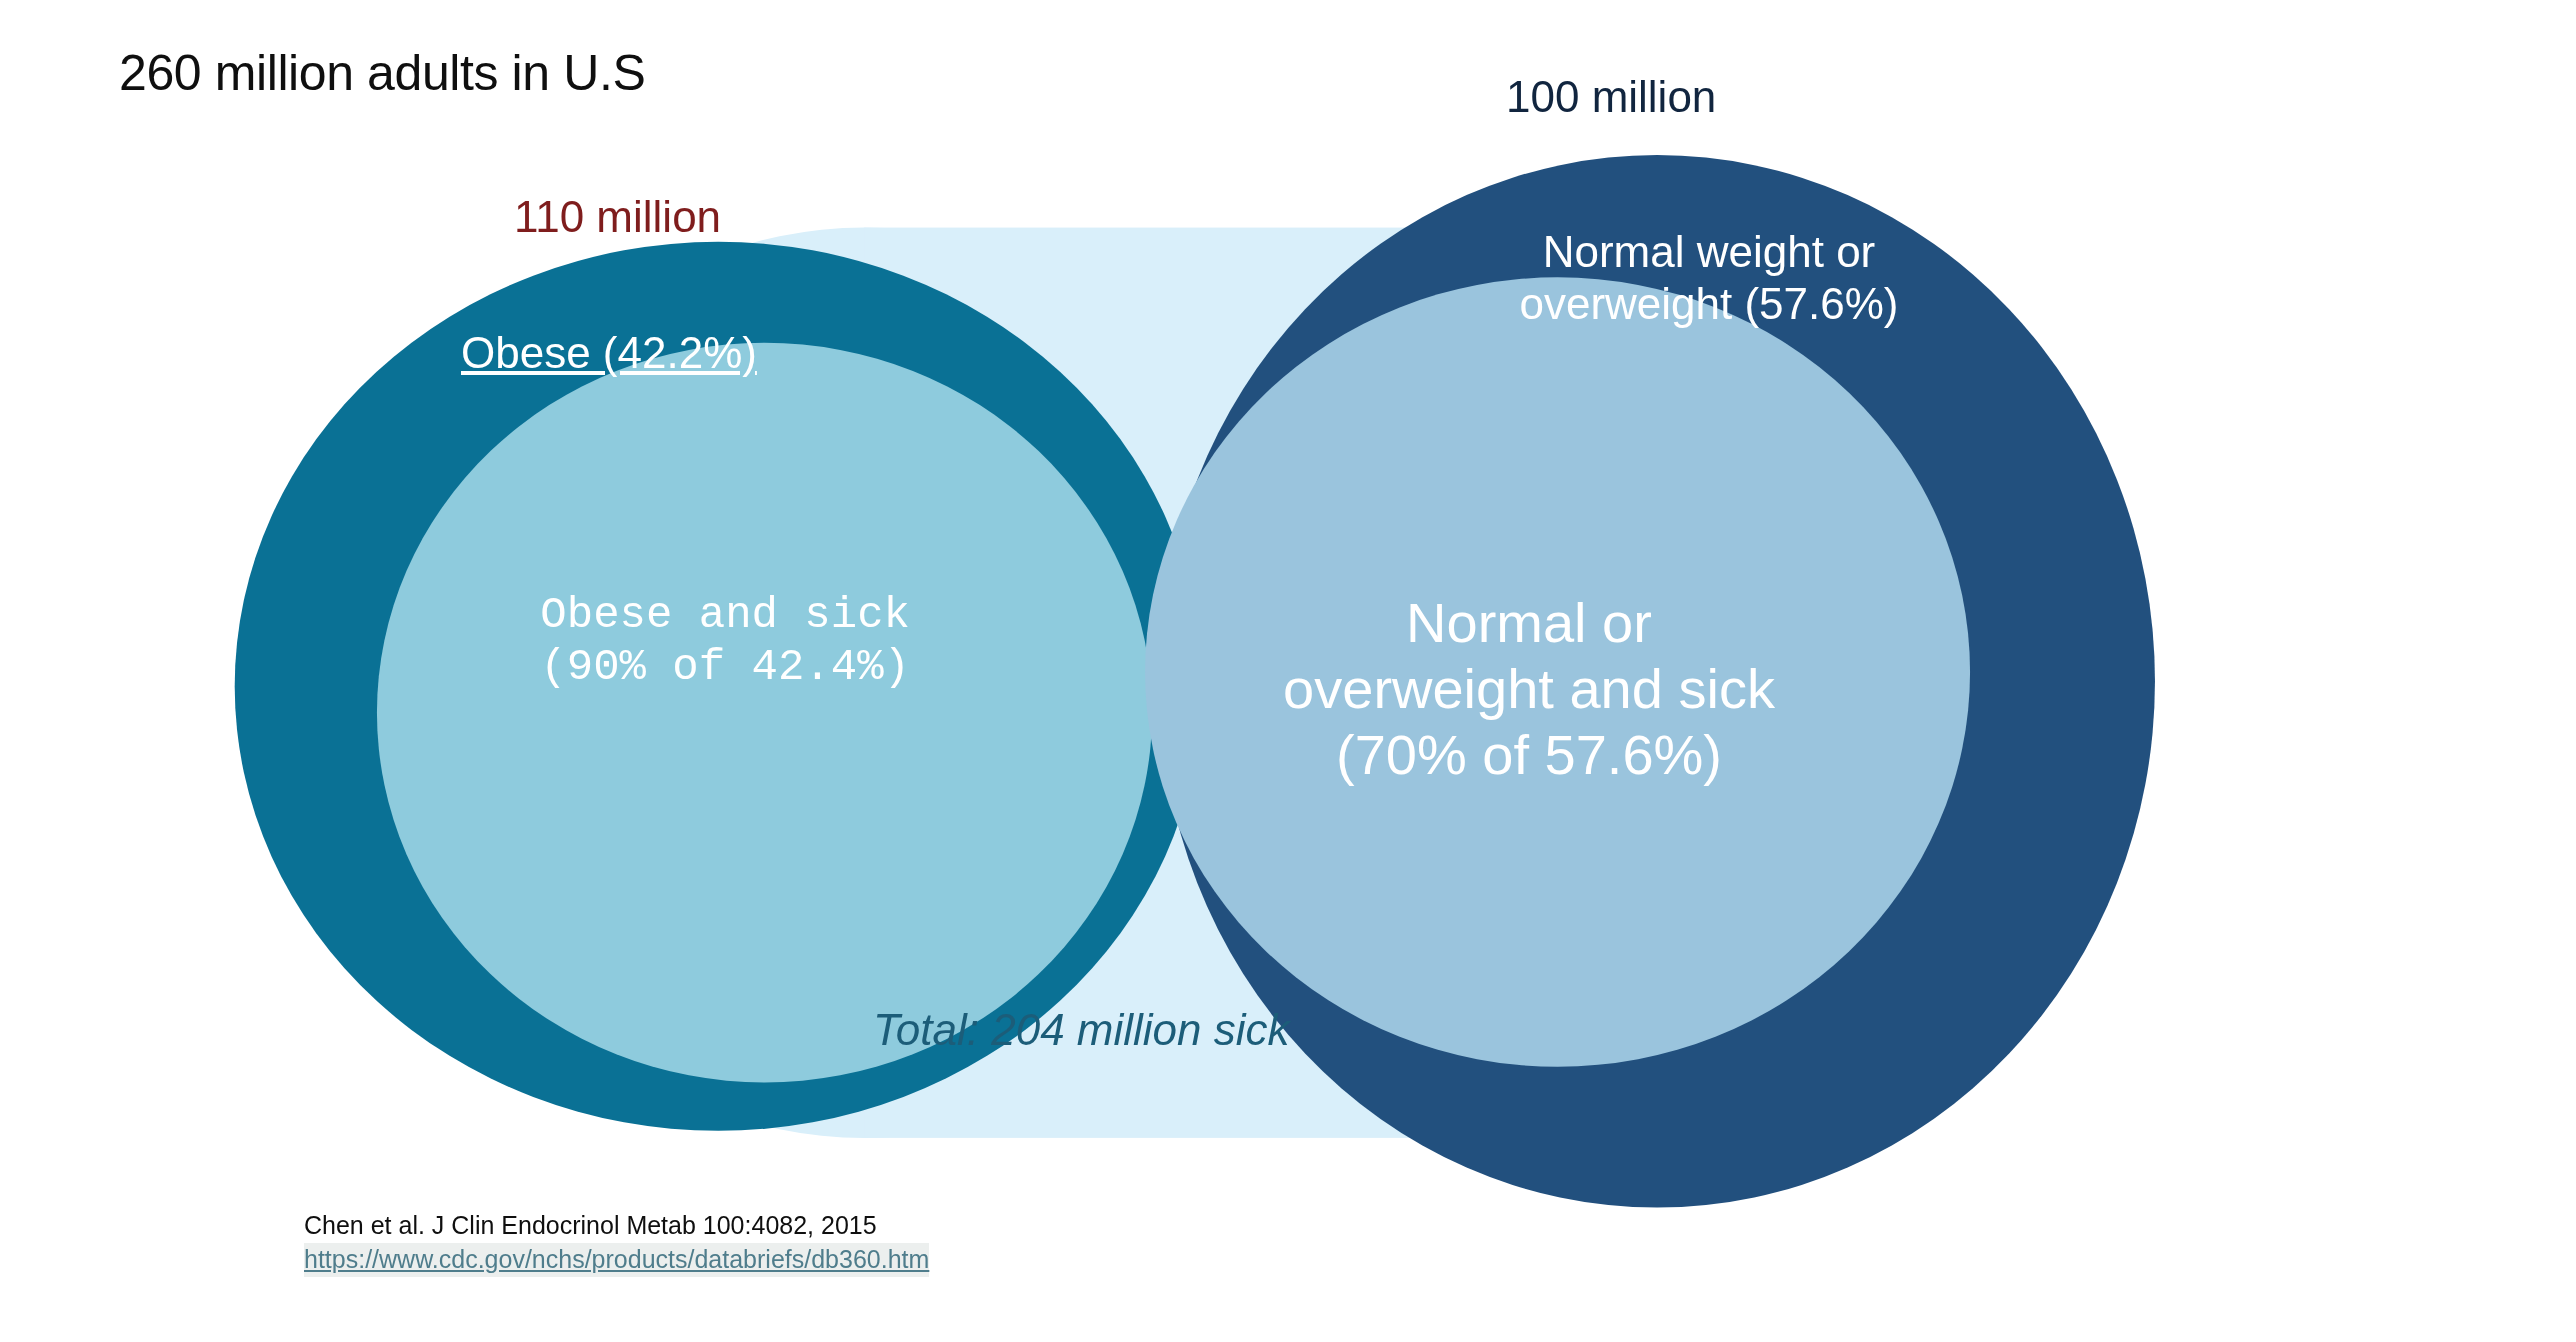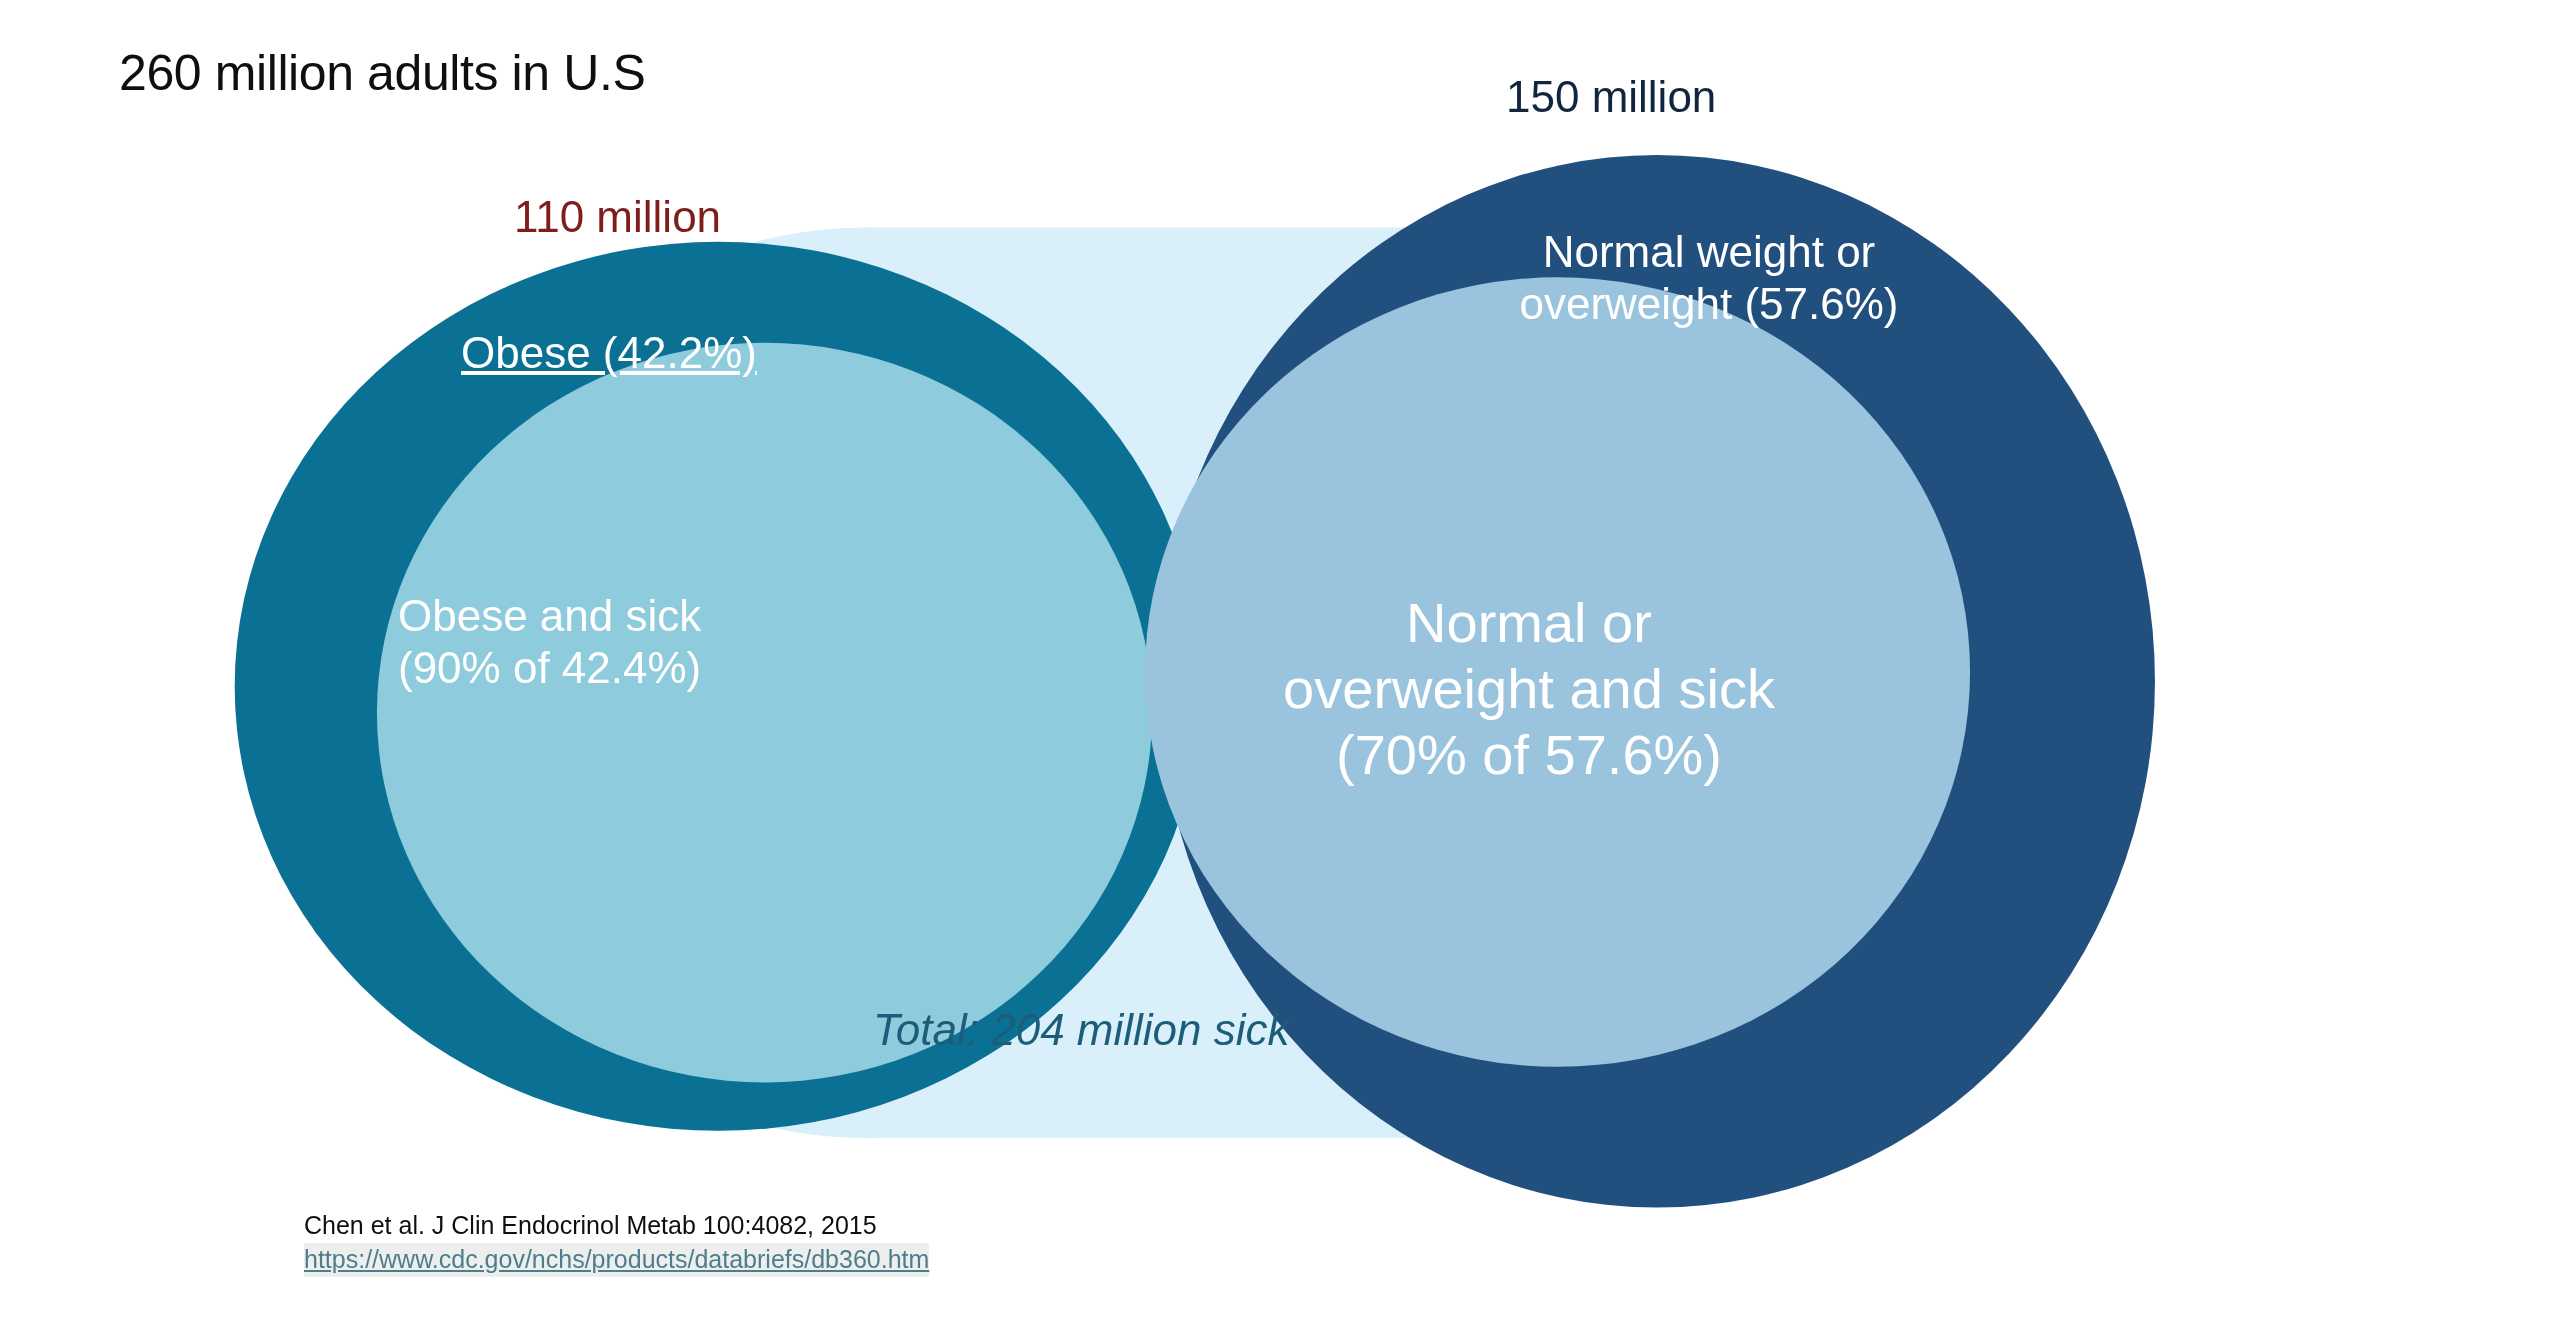--- a/index.html
+++ b/index.html
@@ -78,22 +78,23 @@
     white-space: normal;
   }
 
   
   #left-inner-label {
     left: 398px;
     top: 590px;
     width: 512px;
     font-size: 44px;
     color: #ffffff;
-    text-align: left;
+    text-align: right;
     white-space: normal;
+    font-family: Liberation Mono, monospace;
   }
   #right-inner-label {
     left: 1266px;
     top: 590px;
     width: 526px;
     font-size: 56px;
     color: #ffffff;
     text-align: center;
     white-space: normal;
   }
@@ -144,21 +145,21 @@
 
     <ellipse cx="1075" cy="1002" rx="545" ry="520" fill="#8ecbdd"></ellipse>
 
     <ellipse cx="2190" cy="945" rx="580" ry="555" fill="#9ac4dd"></ellipse>
   </svg>
 
   <div class="txt" id="page-title">260 million adults in U.S</div>
 
   <div class="txt" id="left-count">110 million</div>
 
-  <div class="txt" id="right-count">150 million</div>
+  <div class="txt" id="right-count">100 million</div>
 
   <div class="txt" id="left-outer-label">Obese (42.2%)</div>
 
   <div class="txt" id="right-outer-label">Normal weight or overweight (57.6%)</div>
 
   <div class="txt" id="left-inner-label" style="white-space: pre-line;">Obese and sick
 (90% of 42.4%)</div>
 
   <div class="txt" id="right-inner-label" style="white-space: pre-line;">Normal or
 overweight and sick

